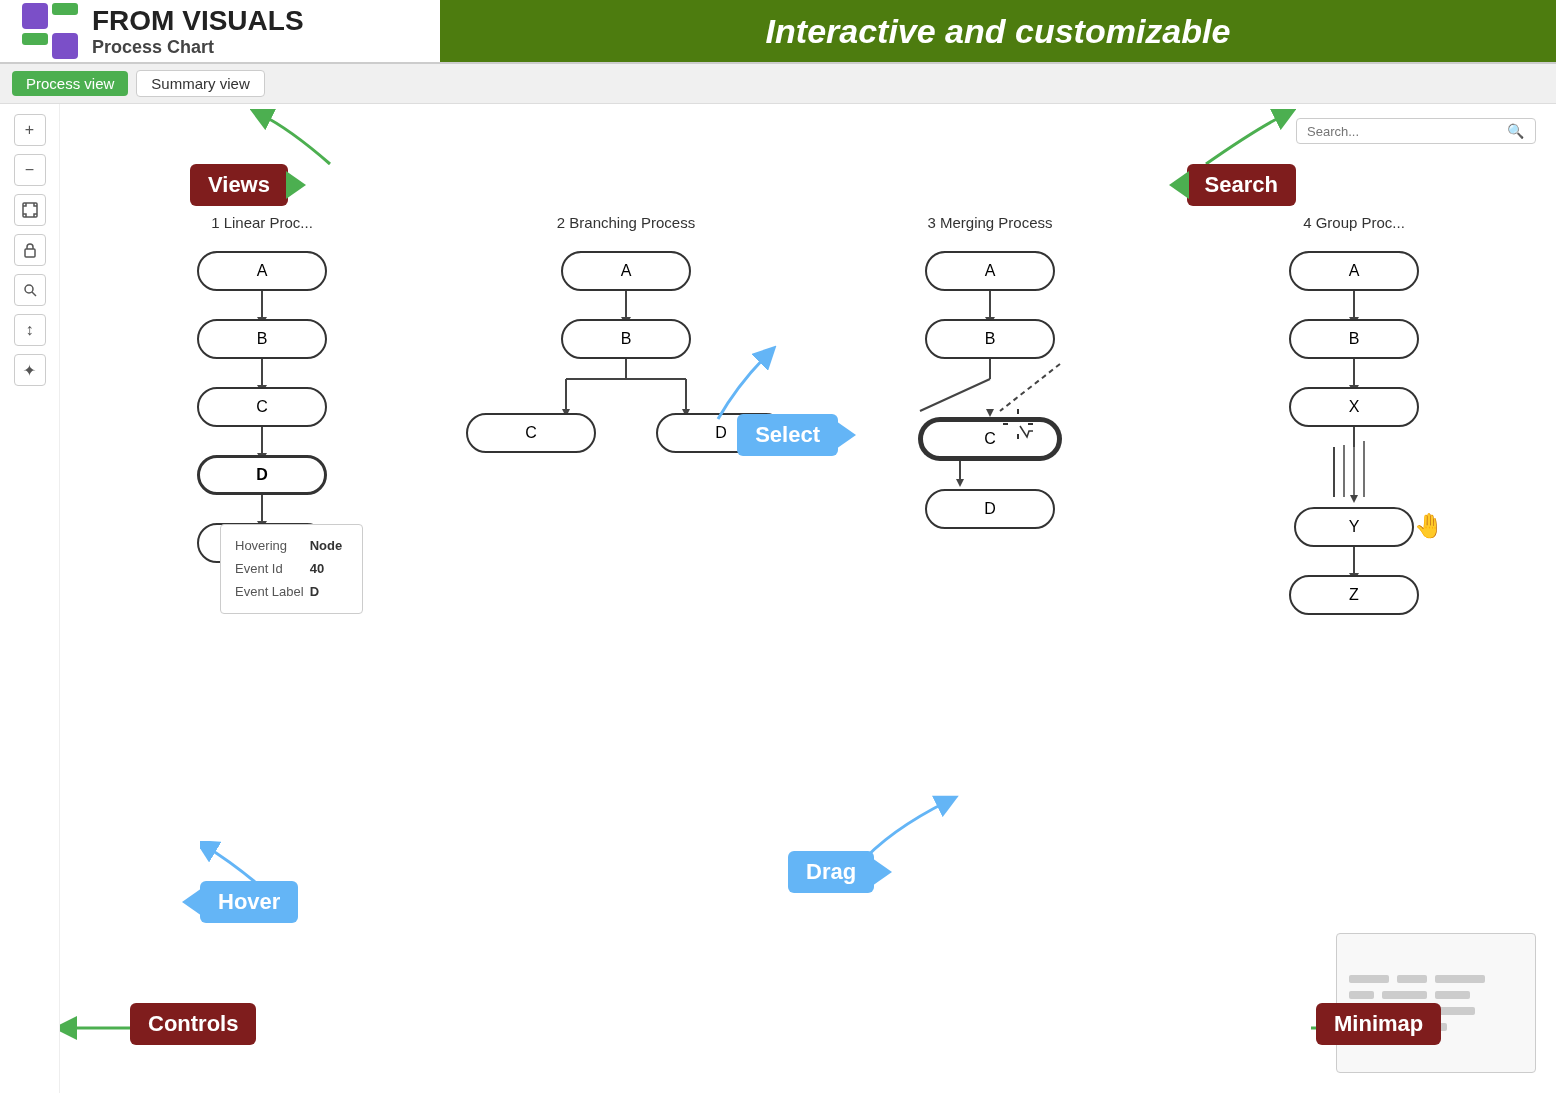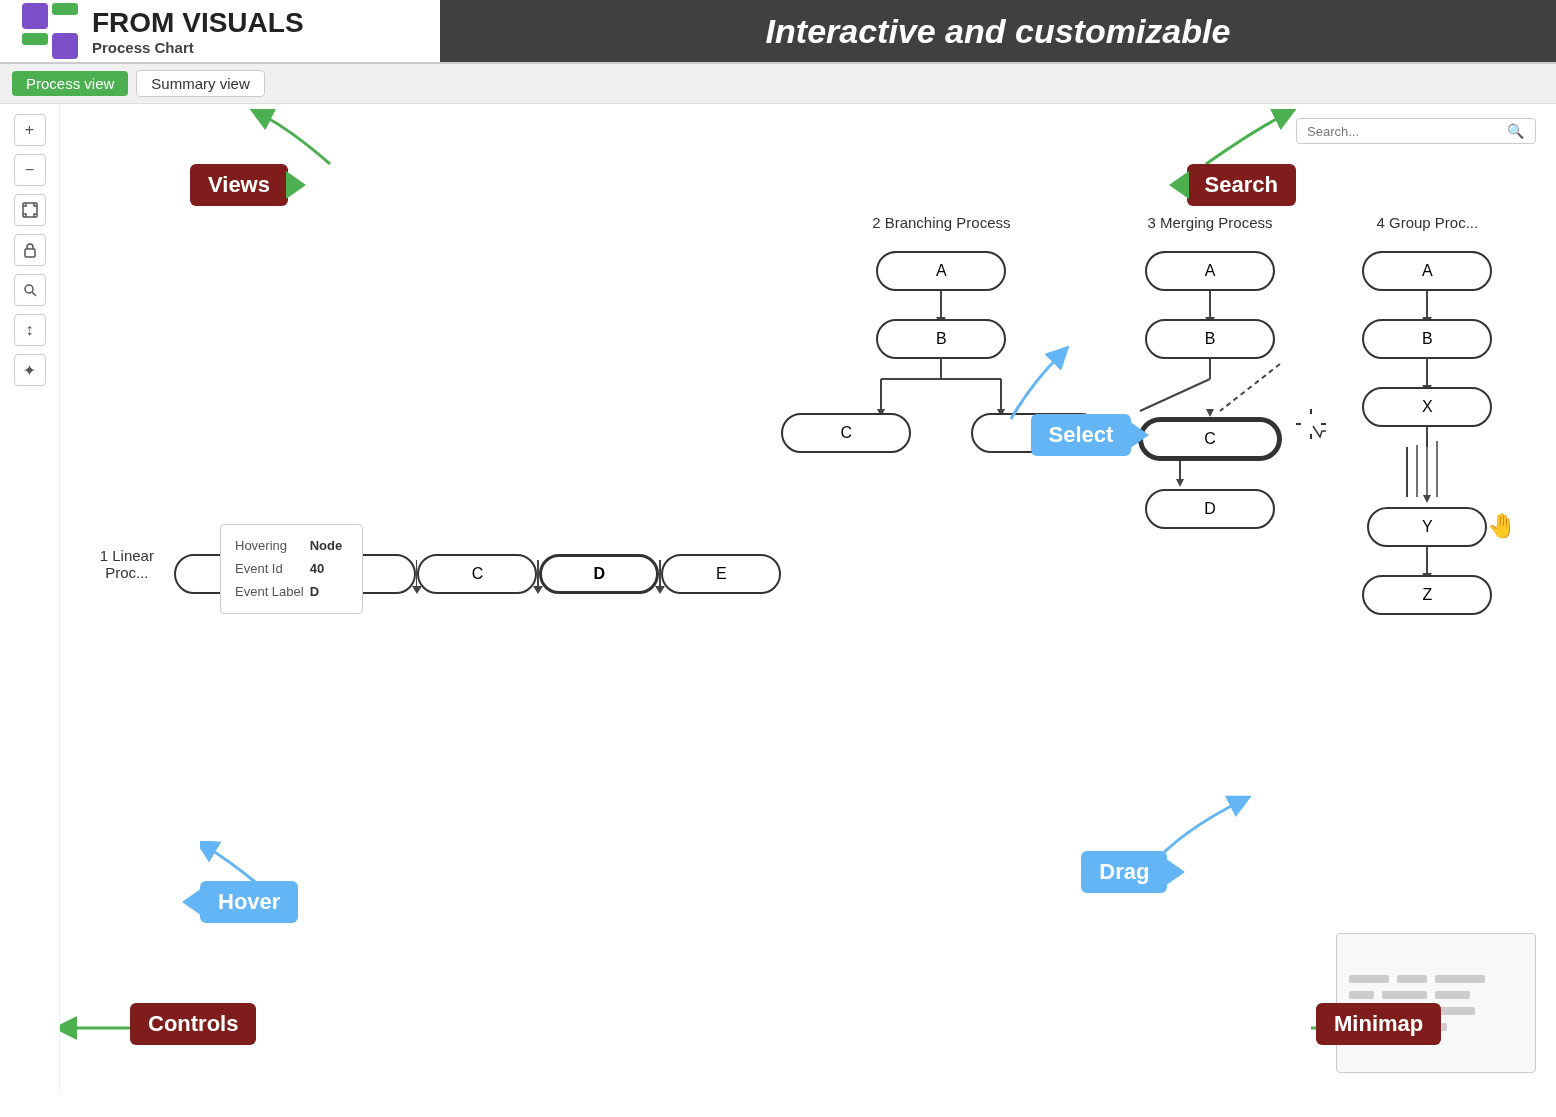--- a/index.html
+++ b/index.html
@@ -20,24 +20,24 @@
       width: 440px;
     }
     .logo-icon {
       width: 60px;
       height: 60px;
       margin-right: 12px;
       flex-shrink: 0;
     }
     .logo-text-block { display: flex; flex-direction: column; }
     .logo-title { font-size: 28px; font-weight: bold; color: #222; }
-    .logo-subtitle { font-size: 15px; font-weight: bold; color: #444; }
+    .logo-subtitle { font-size: 18px; font-weight: bold; color: #444; }
     .header-banner {
       flex: 1;
-      background: #404040;
+      background: #4d7c0f;
       height: 100%;
       display: flex;
       align-items: center;
       justify-content: center;
     }
     .header-banner-text {
       color: #fff;
       font-size: 34px;
       font-weight: bold;
       font-style: italic;
@@ -372,21 +372,21 @@
               <path d="M0,0 L8,4 L0,8 Z" fill="#4caf50"></path>
             </marker>
           </defs>
         <path d="M10,55 Q60,20 90,5" stroke="#4caf50" stroke-width="3" fill="none" marker-end="url(#arrowGreen2)"></path>
       </svg>
       <div class="annotation ann-green ann-arrow-left" style="position:relative;">Search</div>
     </div>
 
     <div style="position:absolute; top:110px; left:20px; right:20px; bottom:160px; display:flex; gap:0;">
 
-      <div style="flex:1; display:flex; flex-direction:row; align-items:center; position:relative;">
+      <div style="flex:1; display:flex; flex-direction:column; align-items:center; position:relative;">
         <div class="process-title">1 Linear Proc...</div>
         <div class="node-box">A</div>
         <div class="node-arrow-down"></div>
         <div class="node-box">B</div>
         <div class="node-arrow-down"></div>
         <div class="node-box">C</div>
         <div class="node-arrow-down"></div>
         <div class="node-box" style="border-width:3px; font-weight:bold;">D</div>
         <div class="node-arrow-down"></div>
         <div class="node-box">E</div>

